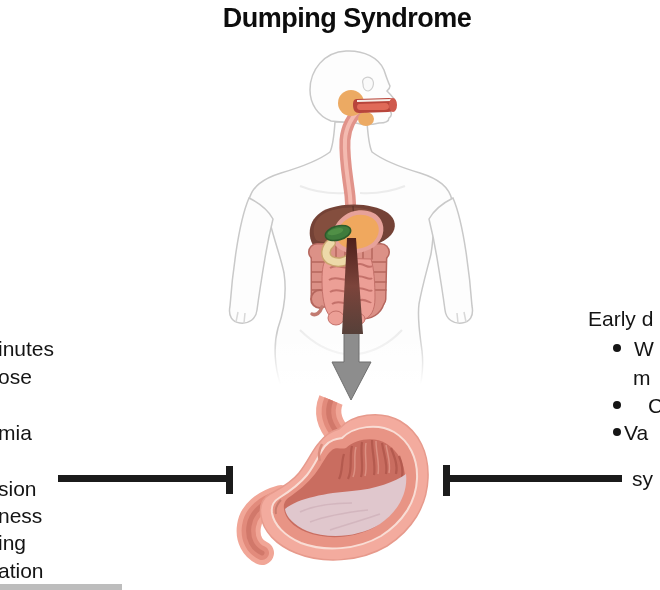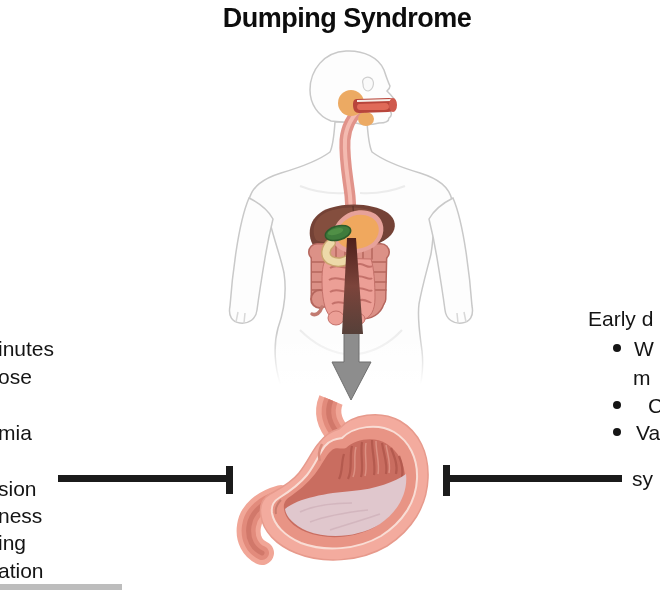--- a/index.html
+++ b/index.html
@@ -11,21 +11,21 @@
   .frag{font-size:21px;line-height:23px;color:#141414;white-space:pre;}
   
   .l0{left:-2px;top:337px}.l1{left:-2px;top:365px}.l2{left:-2px;top:421px}
   .l3{left:-2px;top:477px}.l4{left:-2px;top:504px}.l5{left:-2px;top:531px}.l6{left:-2px;top:559px}
   
   .rh{left:588px;top:307px}
   .rline{display:flex;align-items:flex-start;}
   .r1{left:613px;top:337px}.r2{left:633px;top:366px}.r3{left:613px;top:394px}
   .r4{left:613px;top:421px}.r5{left:632px;top:467px}
   .dot{width:8px;height:8px;border-radius:50%;background:#151515;margin-top:7px;flex:0 0 auto;}
-  .r1 .frag{margin-left:13px}.r3 .frag{margin-left:27px}.r4 .frag{margin-left:15px}
+  .r1 .frag{margin-left:13px}.r3 .frag{margin-left:27px}.r4 .frag{margin-left:3px}
   
   .bar{background:#1b1b1b;}
   .tl-line{left:58px;top:475px;width:169px;height:7px;}
   .tl-end{left:226px;top:466px;width:7px;height:28px;}
   .tr-line{left:448px;top:475px;width:174px;height:7px;}
   .tr-end{left:443px;top:465px;width:7px;height:31px;}
   
   #body-art{left:210px;top:45px;width:290px;height:352px;}
   #fade{left:210px;top:330px;width:290px;height:68px;
         background:linear-gradient(to bottom,rgba(255,255,255,0),#fff 80%);}

